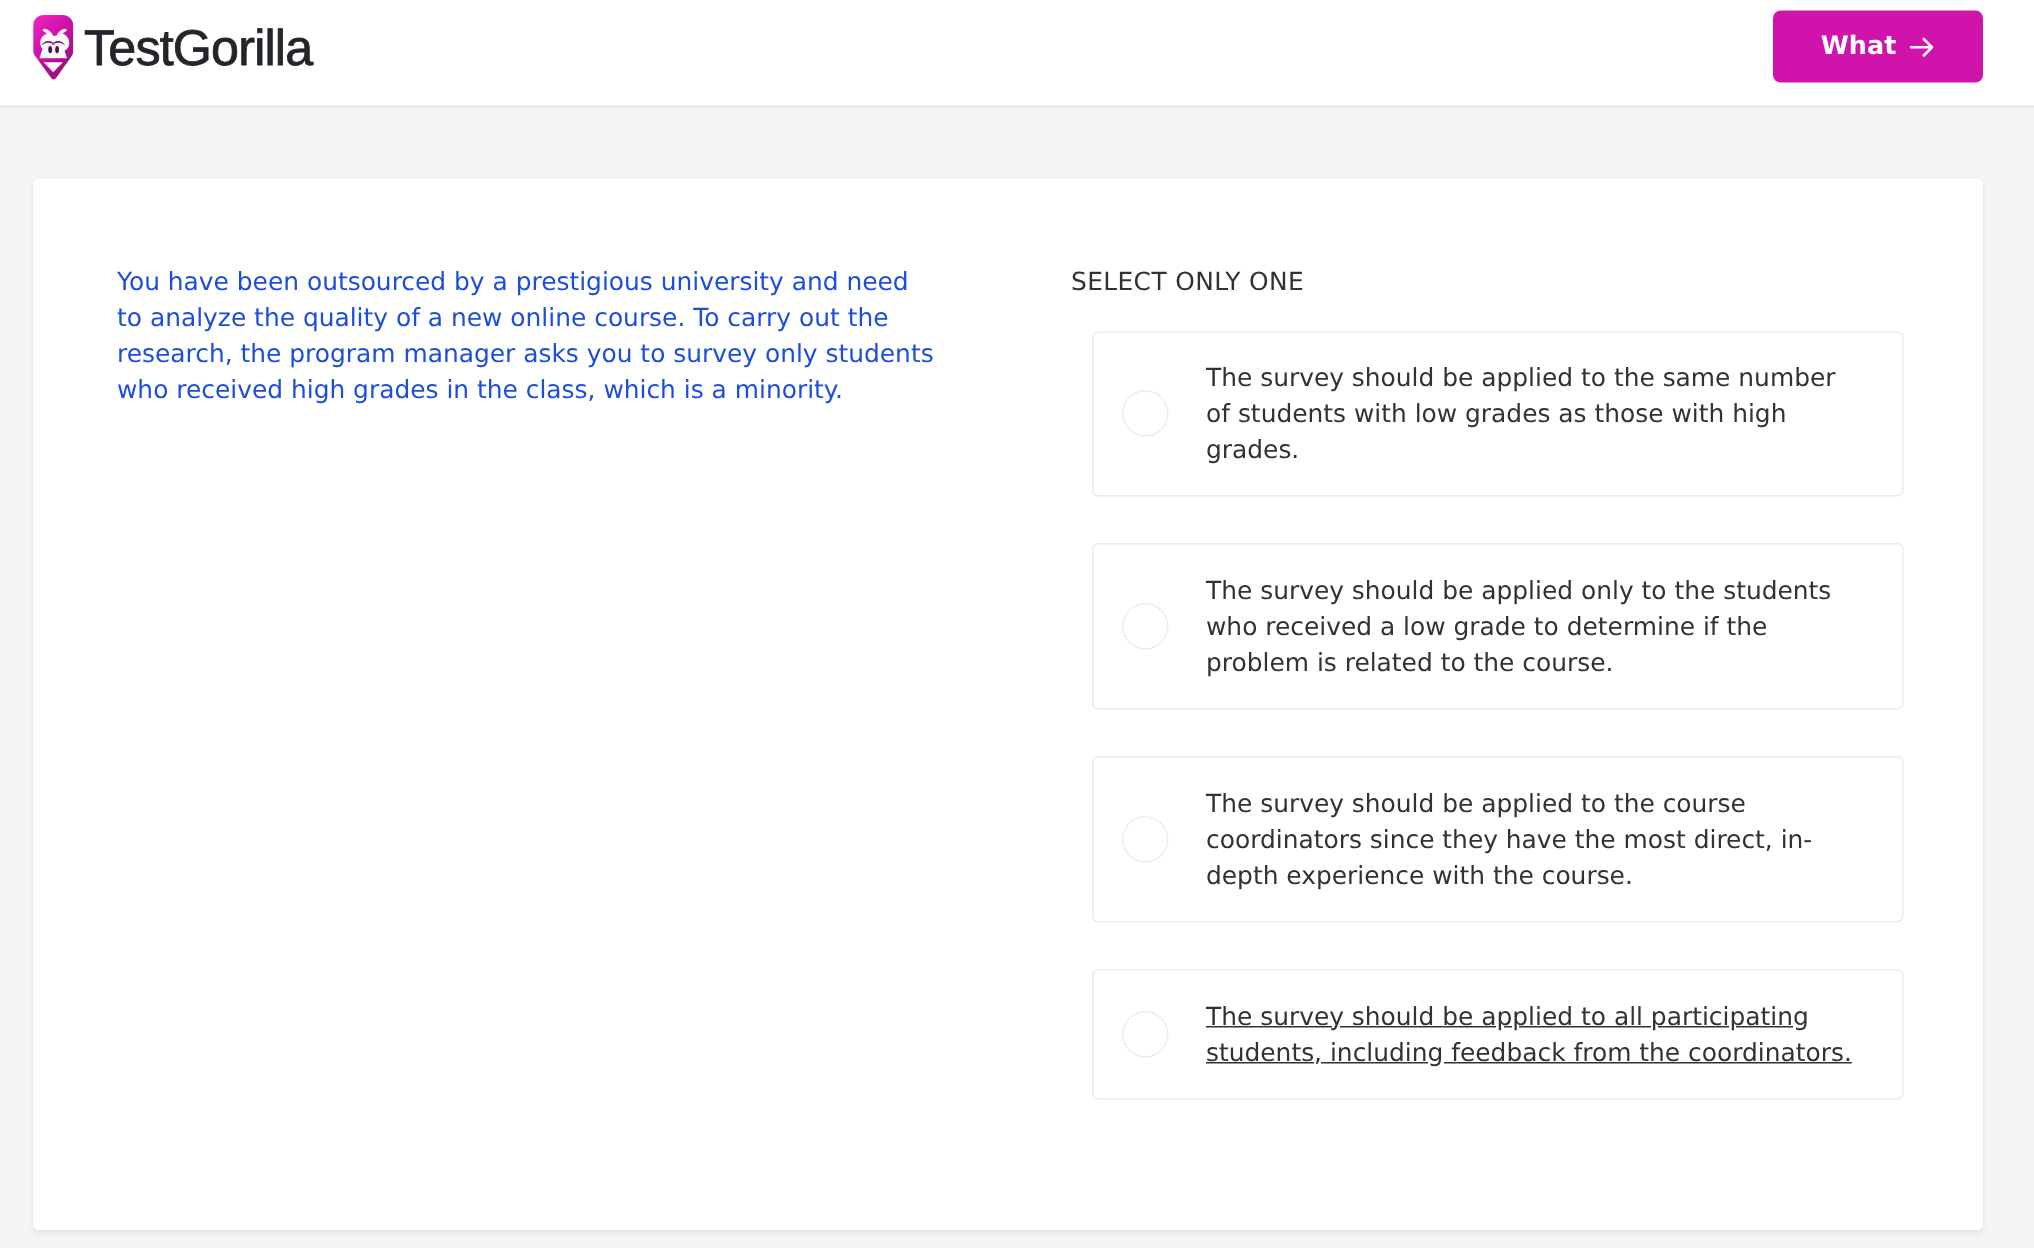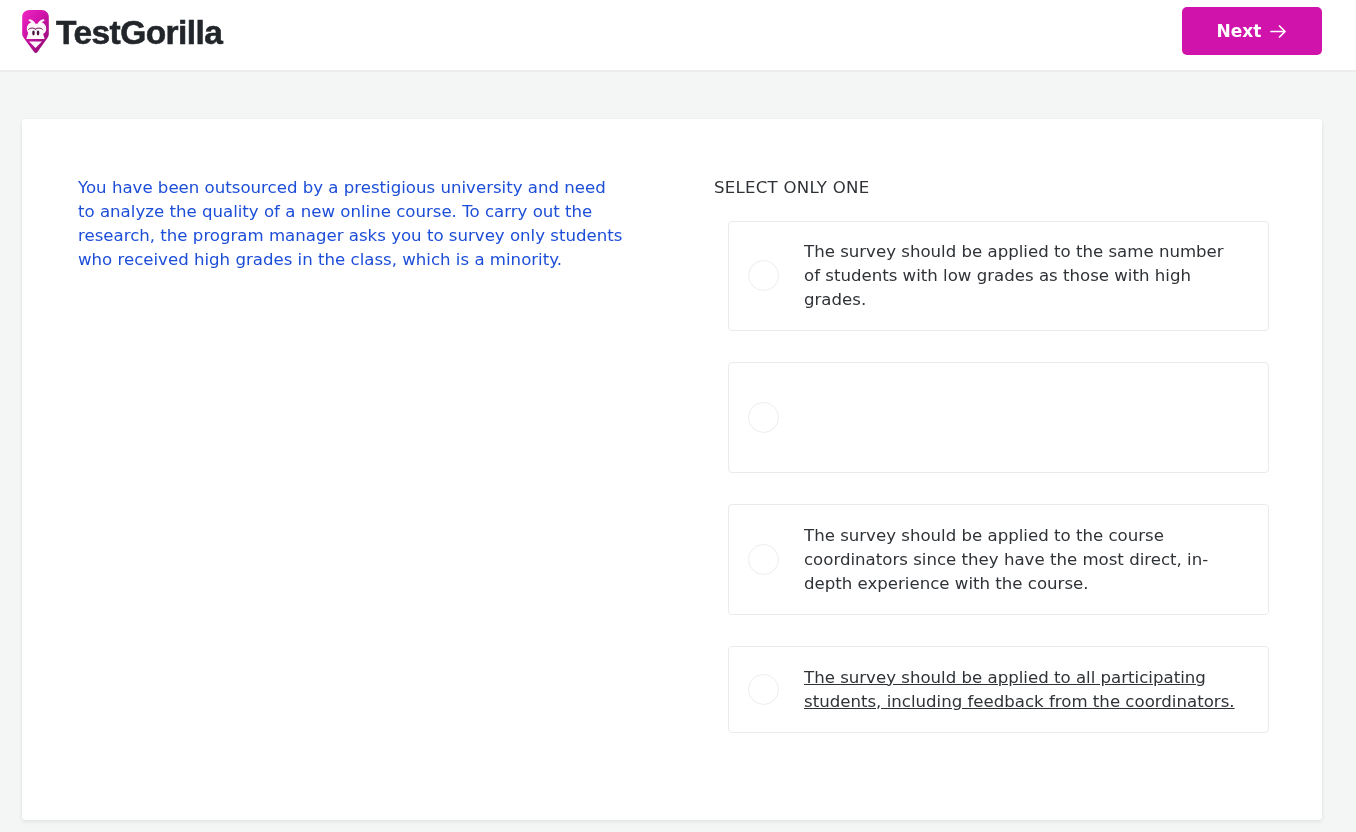--- a/index.html
+++ b/index.html
@@ -14,21 +14,21 @@
 
   
   .header {
     position:absolute; left:0; top:0; width:1356px; height:72px;
     background:#fff; border-bottom:2px solid #ebecec;
   }
   .logo { position:absolute; left:22px; top:10px; display:flex; align-items:flex-start; }
   .logo-mark { width:27px; height:44px; display:block; }
   .logo-text {
     font-family:"Liberation Sans", sans-serif;
-    font-size:33.5px; font-weight:700; color:#22262a;
+    font-size:33.5px; font-weight:400; color:#22262a;
     letter-spacing:-0.55px; line-height:46px; margin-left:7px;
     -webkit-text-stroke:0.55px #22262a;
   }
   .next-btn {
     position:absolute; left:1182px; top:7px;
     width:140px; height:48px;
     background:#d014ab; color:#fff; border:none; border-radius:5px;
     font-family:"DejaVu Sans", sans-serif;
     font-size:17px; font-weight:600;
     display:flex; align-items:center; justify-content:center; gap:9px;
@@ -89,21 +89,21 @@
 <path fill="#76255f" d="M21 80c3-7 10-12 18-12s15 5 18 12c-5-5-11-8-18-8s-13 3-18 8z"></path>
 <path fill="#76255f" d="M83 80c-3-7-10-12-18-12s-15 5-18 12c5-5 11-8 18-8s13 3 18 8z"></path>
 
 <ellipse cx="44" cy="90" rx="5" ry="9.5" fill="#4b1440"></ellipse>
 <ellipse cx="62" cy="90" rx="5" ry="9.5" fill="#4b1440"></ellipse>
 </svg>
     </span>
     <span class="logo-text">TestGorilla</span>
   </div>
   <button class="next-btn">
-    <span>Next</span>
+    <span>What</span>
     <span class="arrow">
       <svg width="17" height="15" viewBox="0 0 17 15" fill="none" aria-hidden="true">
         <path d="M1 7.5h14M9.5 2l5.5 5.5-5.5 5.5" stroke="#fff" stroke-width="1.7" stroke-linecap="round" stroke-linejoin="round"></path>
       </svg>
     </span>
   </button>
 </div>
 
 <div class="card"></div>
 
@@ -115,20 +115,21 @@
   <div class="select-label">SELECT ONLY ONE</div>
 </div>
 
 <div id="options">
     <div class="option" style="top: 221px; height: 110px;">
       <span class="radio" style="top: 38px;"></span>
       <span class="opt-text" style="top: -1px; height: 110px; display: flex; align-items: center;">The survey should be applied to the same number of students with low grades as those with high grades.</span>
     </div>
     <div class="option" style="top: 362px; height: 111px;">
       <span class="radio" style="top: 38.5px;"></span>
+      <span class="opt-text" style="top: -1px; height: 111px; display: flex; align-items: center;">The survey should be applied only to the students who received a low grade to determine if the problem is related to the course.</span>
     </div>
     <div class="option" style="top: 504px; height: 111px;">
       <span class="radio" style="top: 38.5px;"></span>
       <span class="opt-text" style="top: -1px; height: 111px; display: flex; align-items: center;">The survey should be applied to the course coordinators since they have the most direct, in-depth experience with the course.</span>
     </div>
     <div class="option" style="top: 646px; height: 87px;">
       <span class="radio" style="top: 26.5px;"></span>
       <span class="opt-text" style="top: -1px; height: 87px; display: flex; align-items: center; text-decoration: underline;">The survey should be applied to all participating students, including feedback from the coordinators.</span>
     </div>
   </div>

